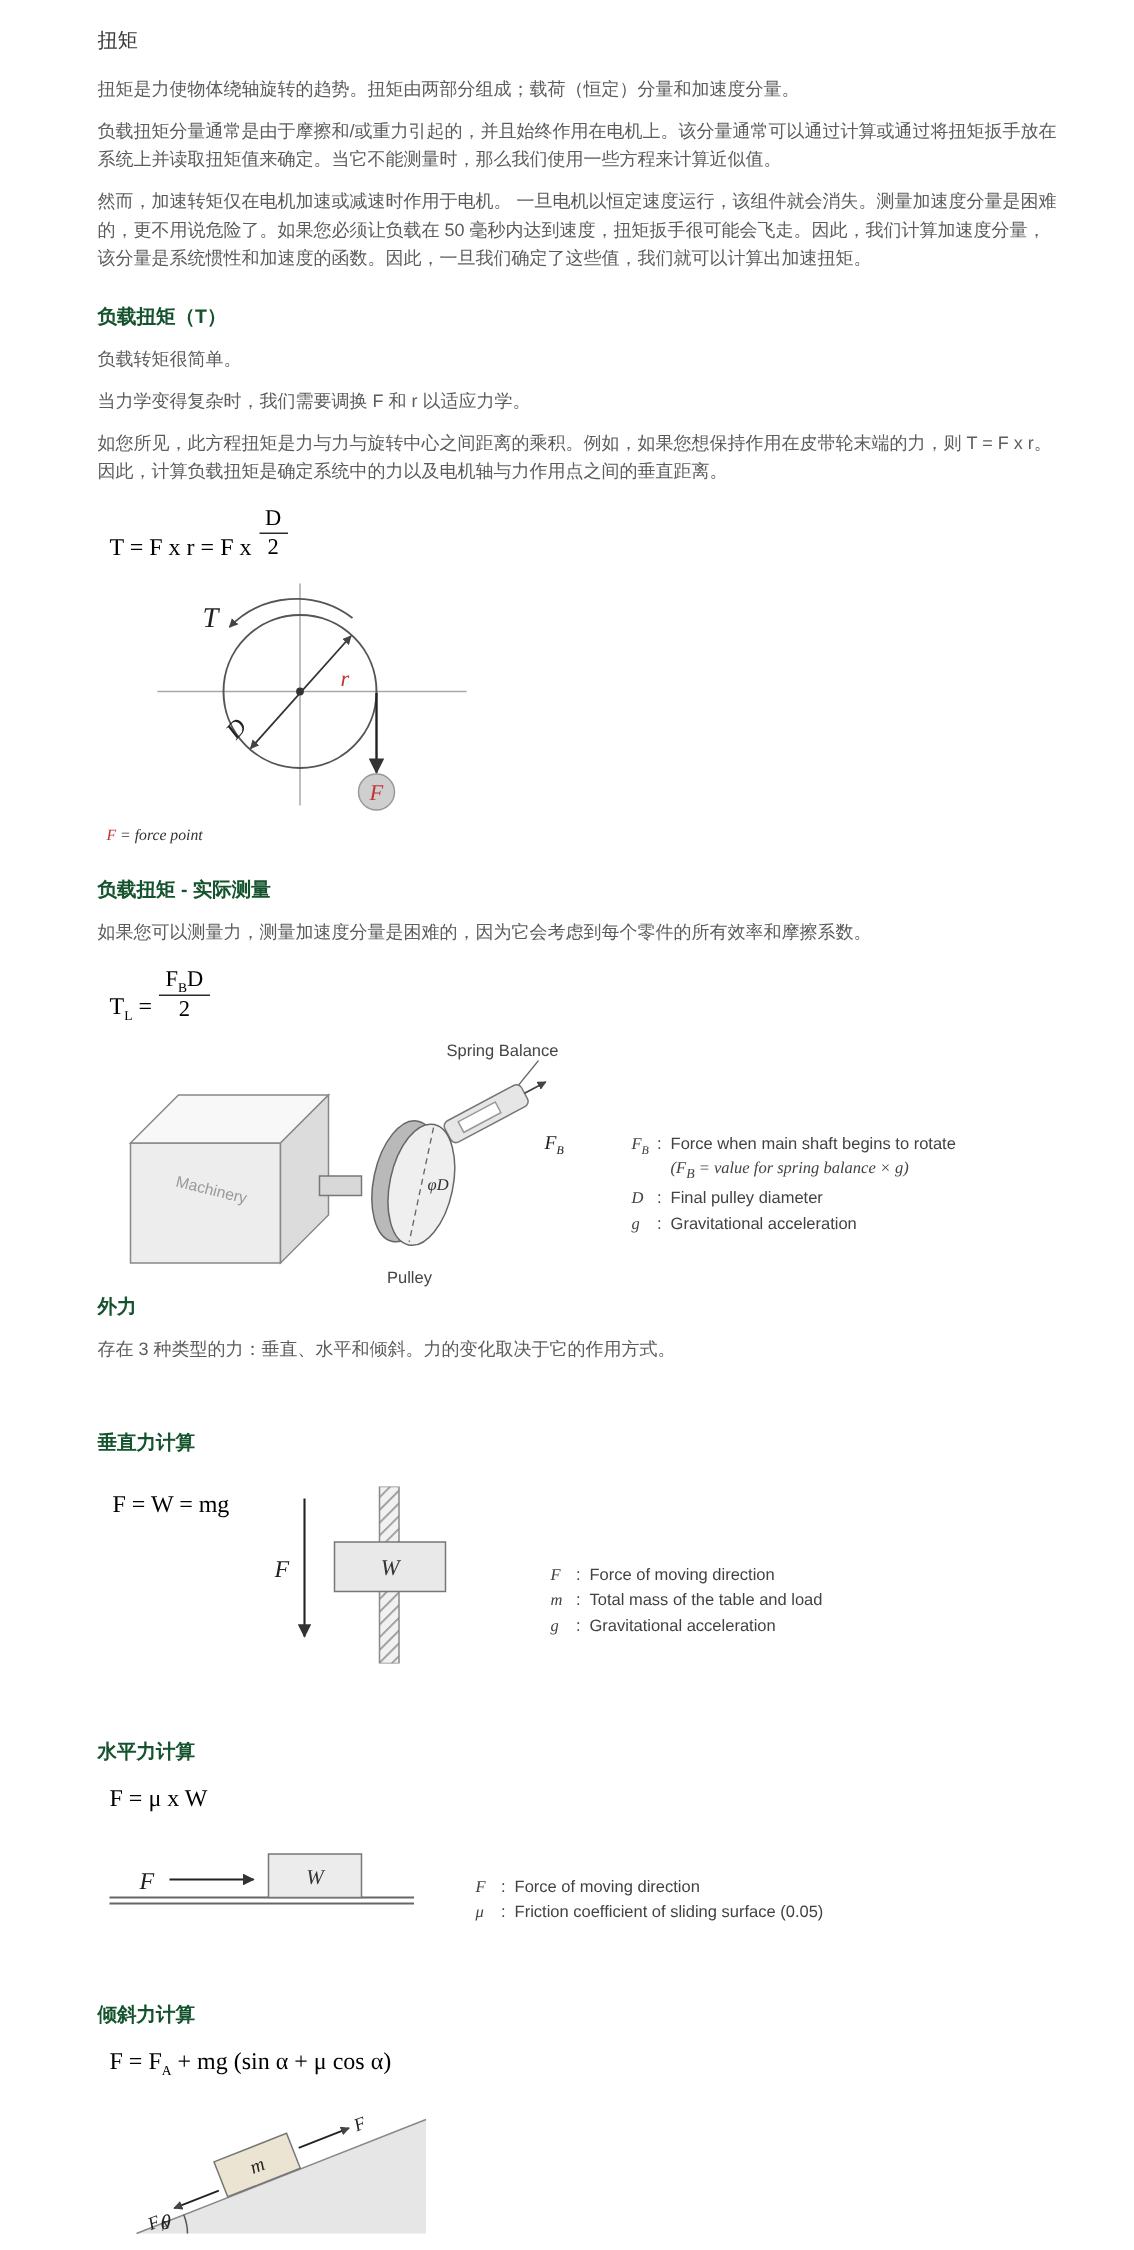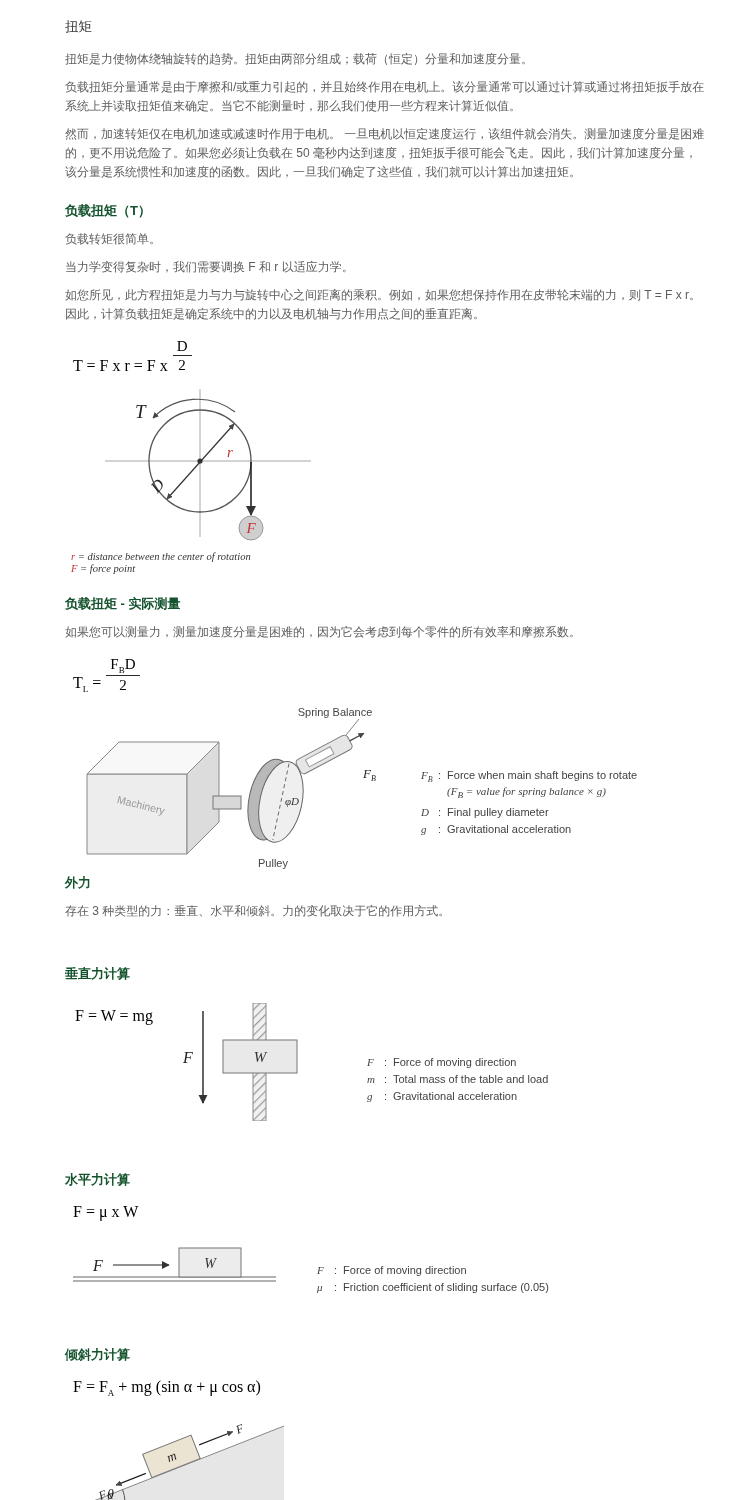--- a/index.html
+++ b/index.html
@@ -78,22 +78,20 @@
     <text class="ser" x="52" y="33" font-size="19" fill="#222">T</text>
     <line x1="84" y1="114" x2="151" y2="39" stroke="#333" stroke-width="1.2" marker-start="url(#arrs)" marker-end="url(#arrs)"></line>
     <text class="ser" x="68" y="106" font-size="16" fill="#222" transform="rotate(-48 74 100)">D</text>
     <text class="ser" x="144" y="72" font-size="15" fill="#c23434">r</text>
     <line x1="168" y1="77" x2="168" y2="130" stroke="#222" stroke-width="1.6" marker-end="url(#arr)"></line>
     <circle cx="168" cy="143" r="12" fill="#cfcfcf" stroke="#999"></circle>
     <text class="ser" x="168" y="148" font-size="15" fill="#c23434" text-anchor="middle">F</text>
   </svg>
 
   <div class="diagram-caption">
-    <div><span class="red-sym">r</span>
-      <span>= distance between the center of rotation</span></div>
     <div><span class="red-sym">F</span>
       <span>= force point</span></div>
   </div>
 
   <h3 class="mt20">负载扭矩 - 实际测量</h3>
   <p>如果您可以测量力，测量加速度分量是困难的，因为它会考虑到每个零件的所有效率和摩擦系数。</p>
 
   <div class="formula">
     <span><span>T</span><sub>L</sub>
       <span>=</span></span>

